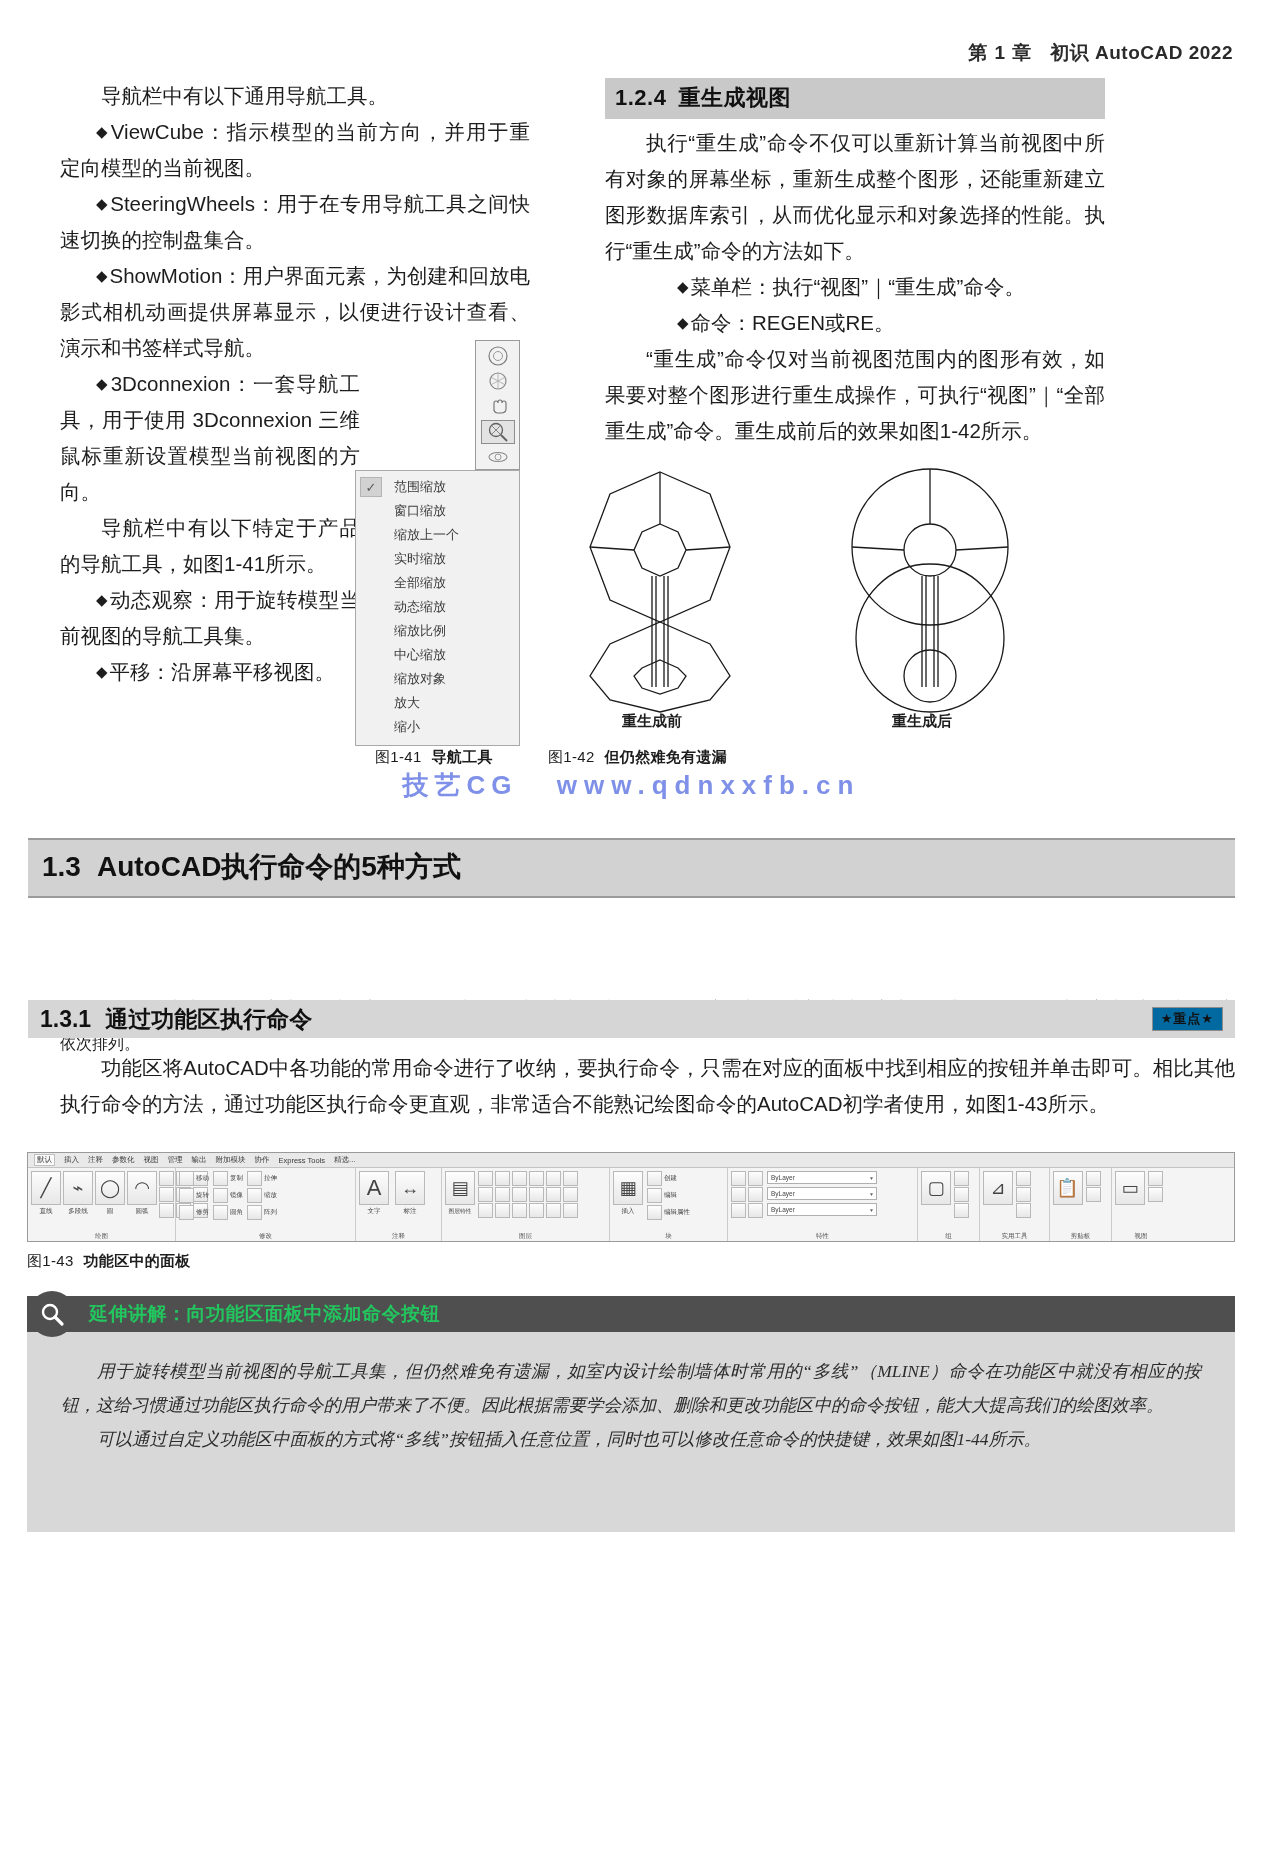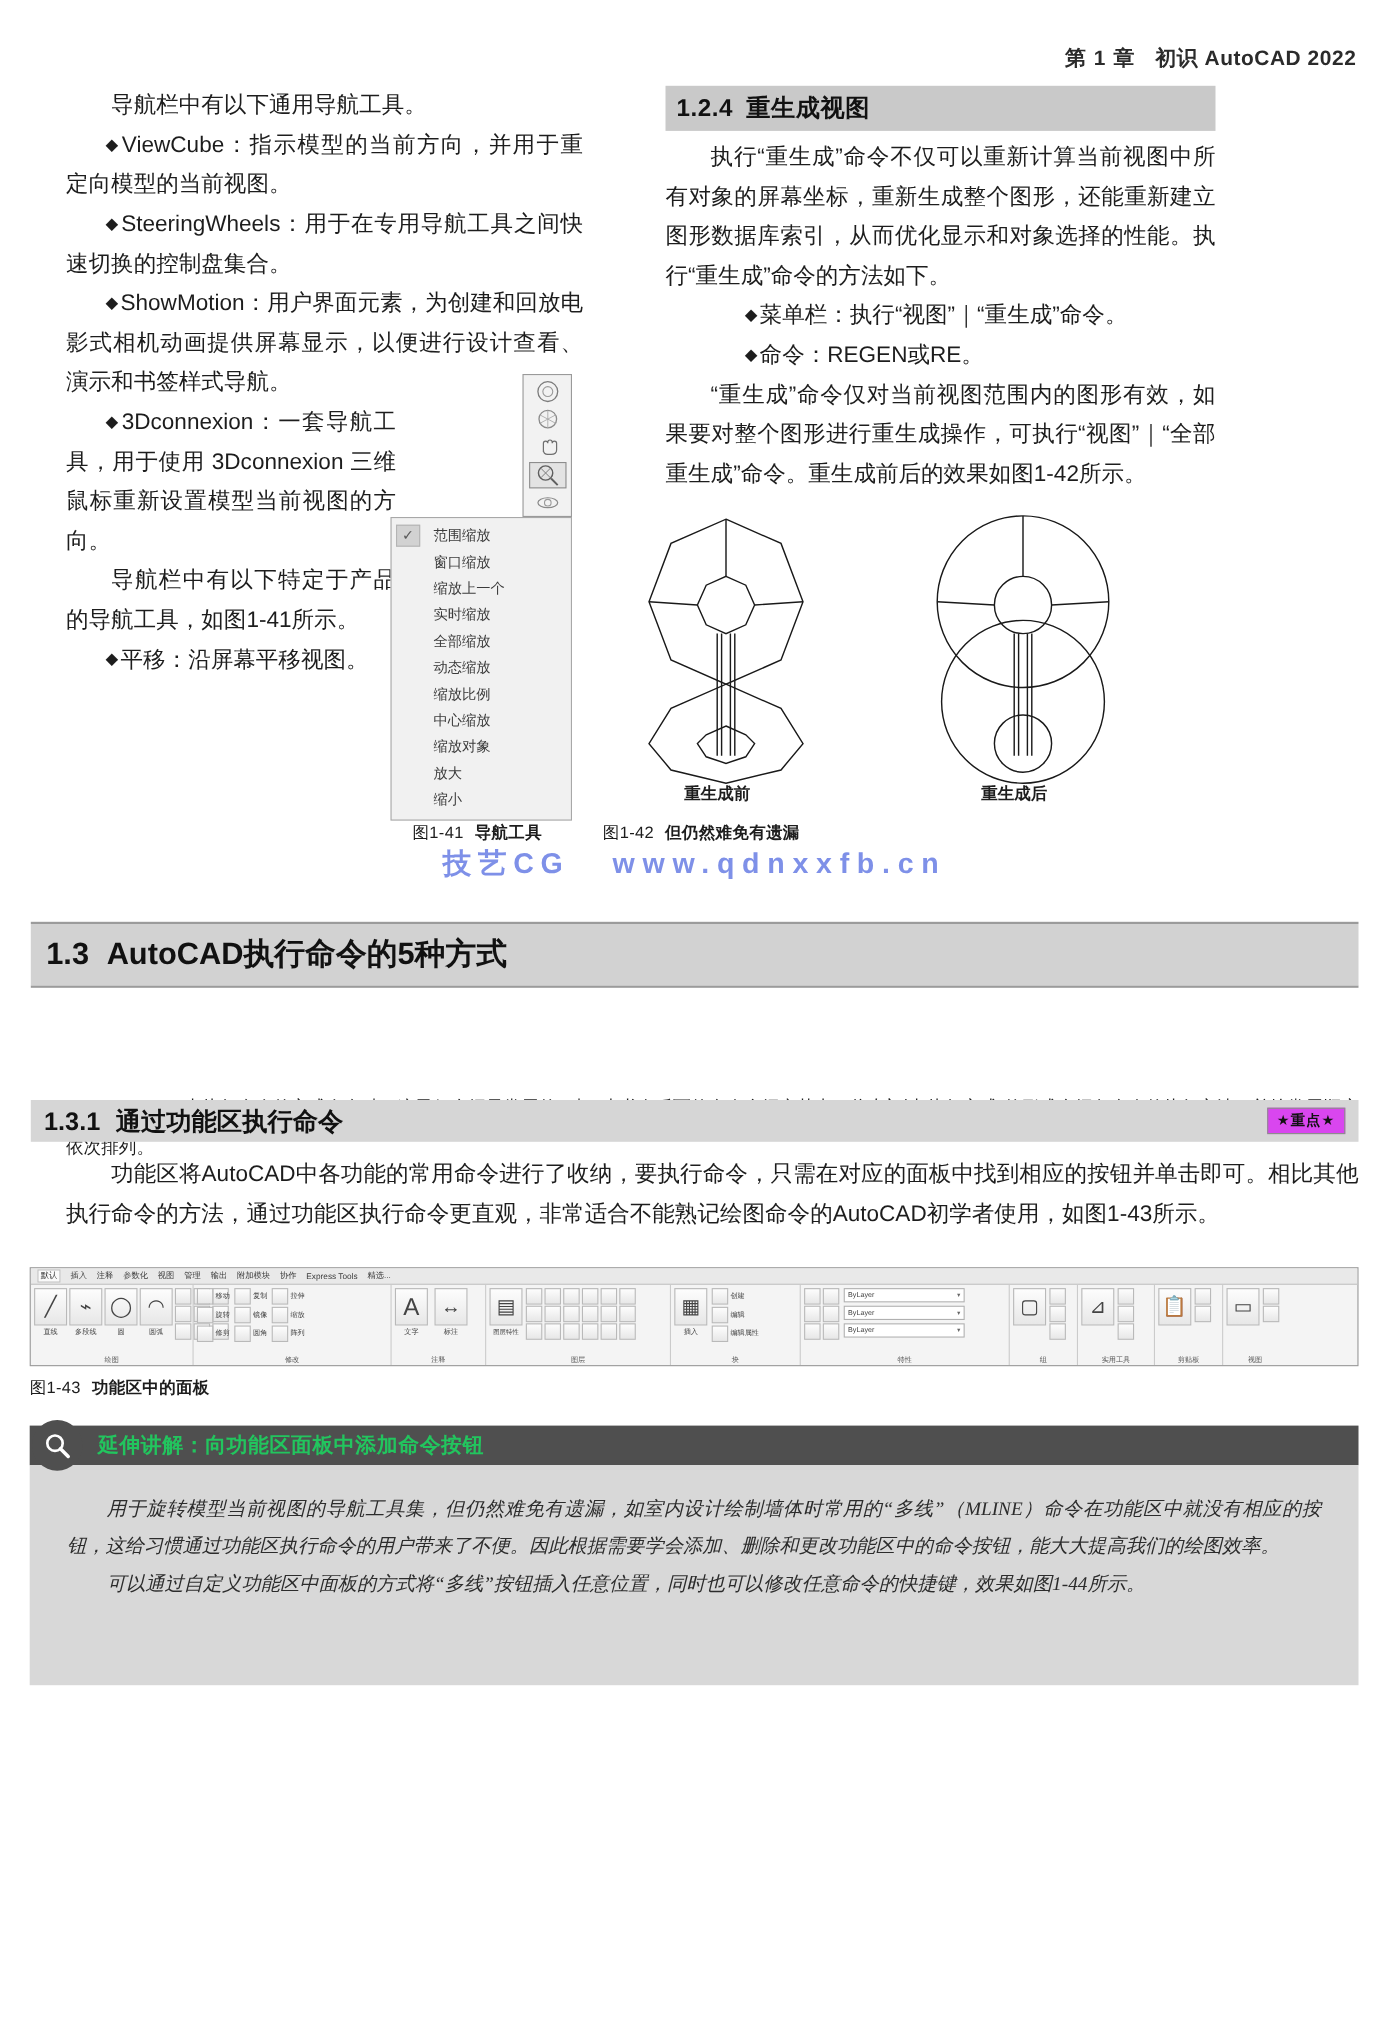--- a/index.html
+++ b/index.html
@@ -113,21 +113,21 @@
   .h3wrap {
     position: absolute; left: 28px; top: 1000px; width: 1207px;
     background: #d6d6d6; height: 38px;
     display: flex; align-items: center; justify-content: space-between;
     padding: 0 12px;
   }
   .h3 { font-size: 23px; font-weight: bold; color: #111; }
   .h3 .n { margin-right: 14px; }
   .keytag {
     font-size: 13px; font-weight: bold; color: #111;
-    background: #d946ef; border: 1px solid #8d8d8d;
+    background: #0369a1; border: 1px solid #8d8d8d;
     padding: 2px 8px; letter-spacing: 1px;
   }
   .p131 {
     position: absolute; left: 60px; top: 1050px; width: 1175px;
     font-size: 20.5px; line-height: 36px; color: #1d1d1d;
     text-align: justify; text-indent: 41px;
   }
   
   .ribbon {
     position: absolute; left: 27px; top: 1152px;
@@ -205,20 +205,21 @@
   <div class="cols">
 
     <div class="col-l">
       <p class="body ind">导航栏中有以下通用导航工具。</p>
       <p class="body bullet"><span class="dia">◆</span><span>ViewCube：指示模型的当前方向，并用于重定向模型的当前视图。</span></p>
       <p class="body bullet"><span class="dia">◆</span><span>SteeringWheels：用于在专用导航工具之间快速切换的控制盘集合。</span></p>
       <p class="body bullet"><span class="dia">◆</span><span>ShowMotion：用户界面元素，为创建和回放电影式相机动画提供屏幕显示，以便进行设计查看、演示和书签样式导航。</span></p>
       <div style="width:300px;">
         <p class="body bullet"><span class="dia">◆</span><span>3Dconnexion：一套导航工具，用于使用 3Dconnexion 三维鼠标重新设置模型当前视图的方向。</span></p>
         <p class="body ind">导航栏中有以下特定于产品的导航工具，如图1-41所示。</p>
+        <p class="body bullet"><span class="dia">◆</span><span>动态观察：用于旋转模型当前视图的导航工具集。</span></p>
         <p class="body bullet"><span class="dia">◆</span><span>平移：沿屏幕平移视图。</span></p>
       </div>
     </div>
 
     <div class="col-r">
       <div class="subhead">
         <span class="num">1.2.4</span><span>重生成视图</span>
       </div>
       <p class="body ind">执行“重生成”命令不仅可以重新计算当前视图中所有对象的屏幕坐标，重新生成整个图形，还能重新建立图形数据库索引，从而优化显示和对象选择的性能。执行“重生成”命令的方法如下。</p>
       <p class="body" style="text-indent:72px;"><span class="dia">◆</span><span>菜单栏：执行“视图”｜“重生成”命令。</span></p>

